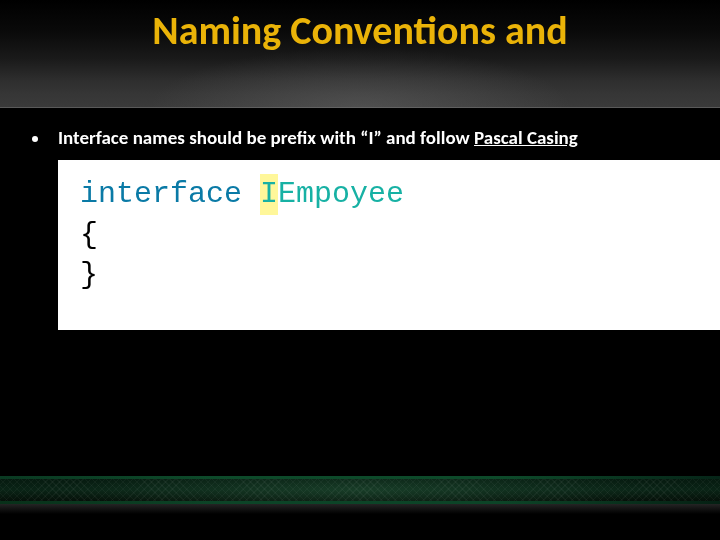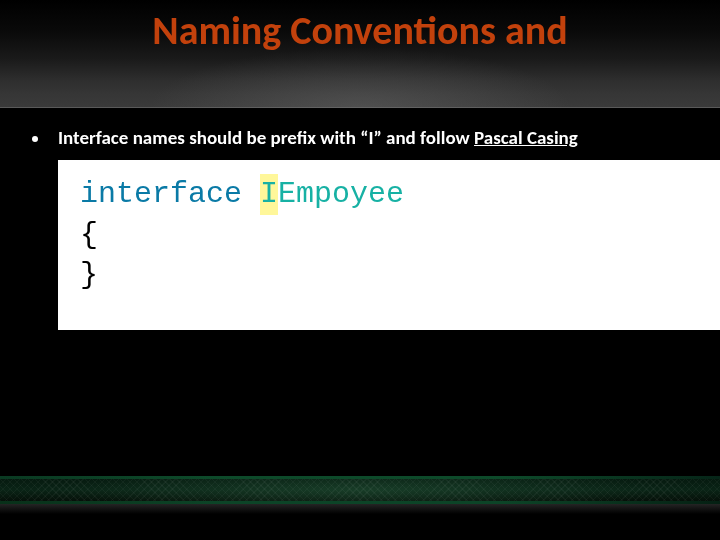--- a/index.html
+++ b/index.html
@@ -35,21 +35,21 @@
   .header-shadow {
     position: absolute;
     top: 108px; left: 0; right: 0;
     height: 14px;
     background: linear-gradient(to bottom, rgba(0,0,0,0.9), rgba(0,0,0,0));
   }
   .title {
     position: absolute;
     top: 8px; left: 0; right: 0;
     text-align: center;
-    color: #c2410c;
+    color: #eab308;
     font-size: 40px;
     font-weight: 700;
     line-height: 1.15;
     z-index: 2;
   }
   .body {
     position: absolute;
     top: 126px;
     left: 28px;
     right: 28px;

